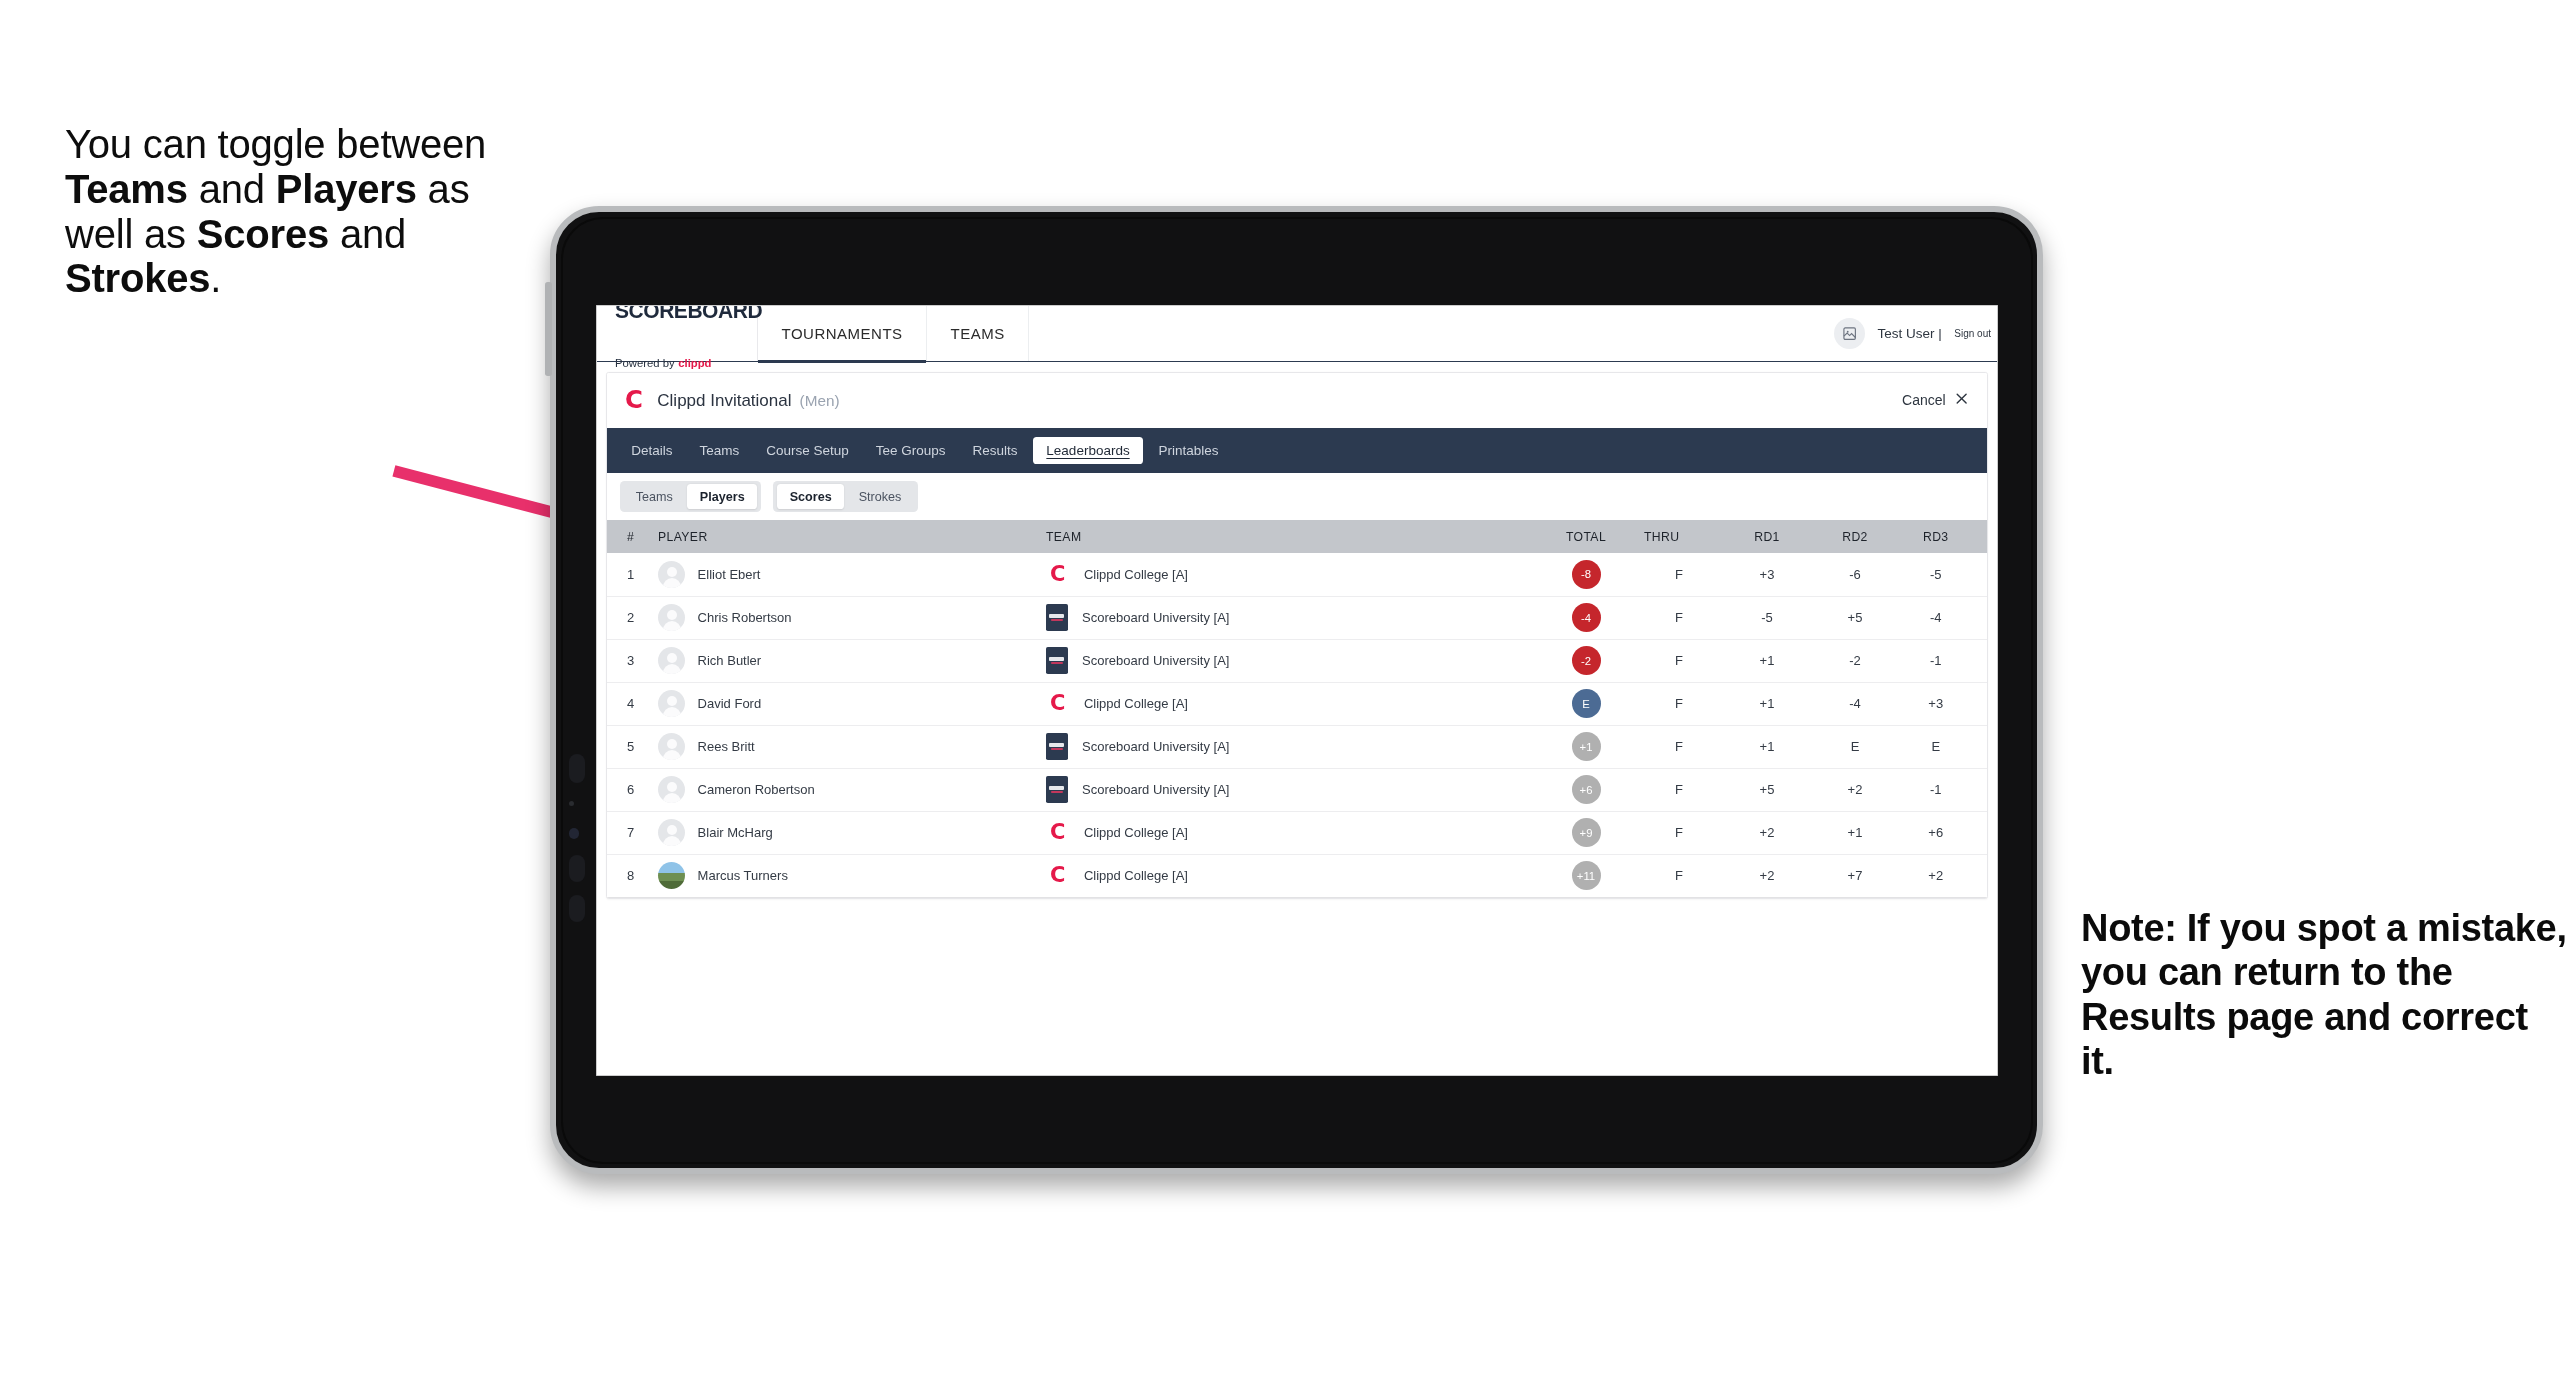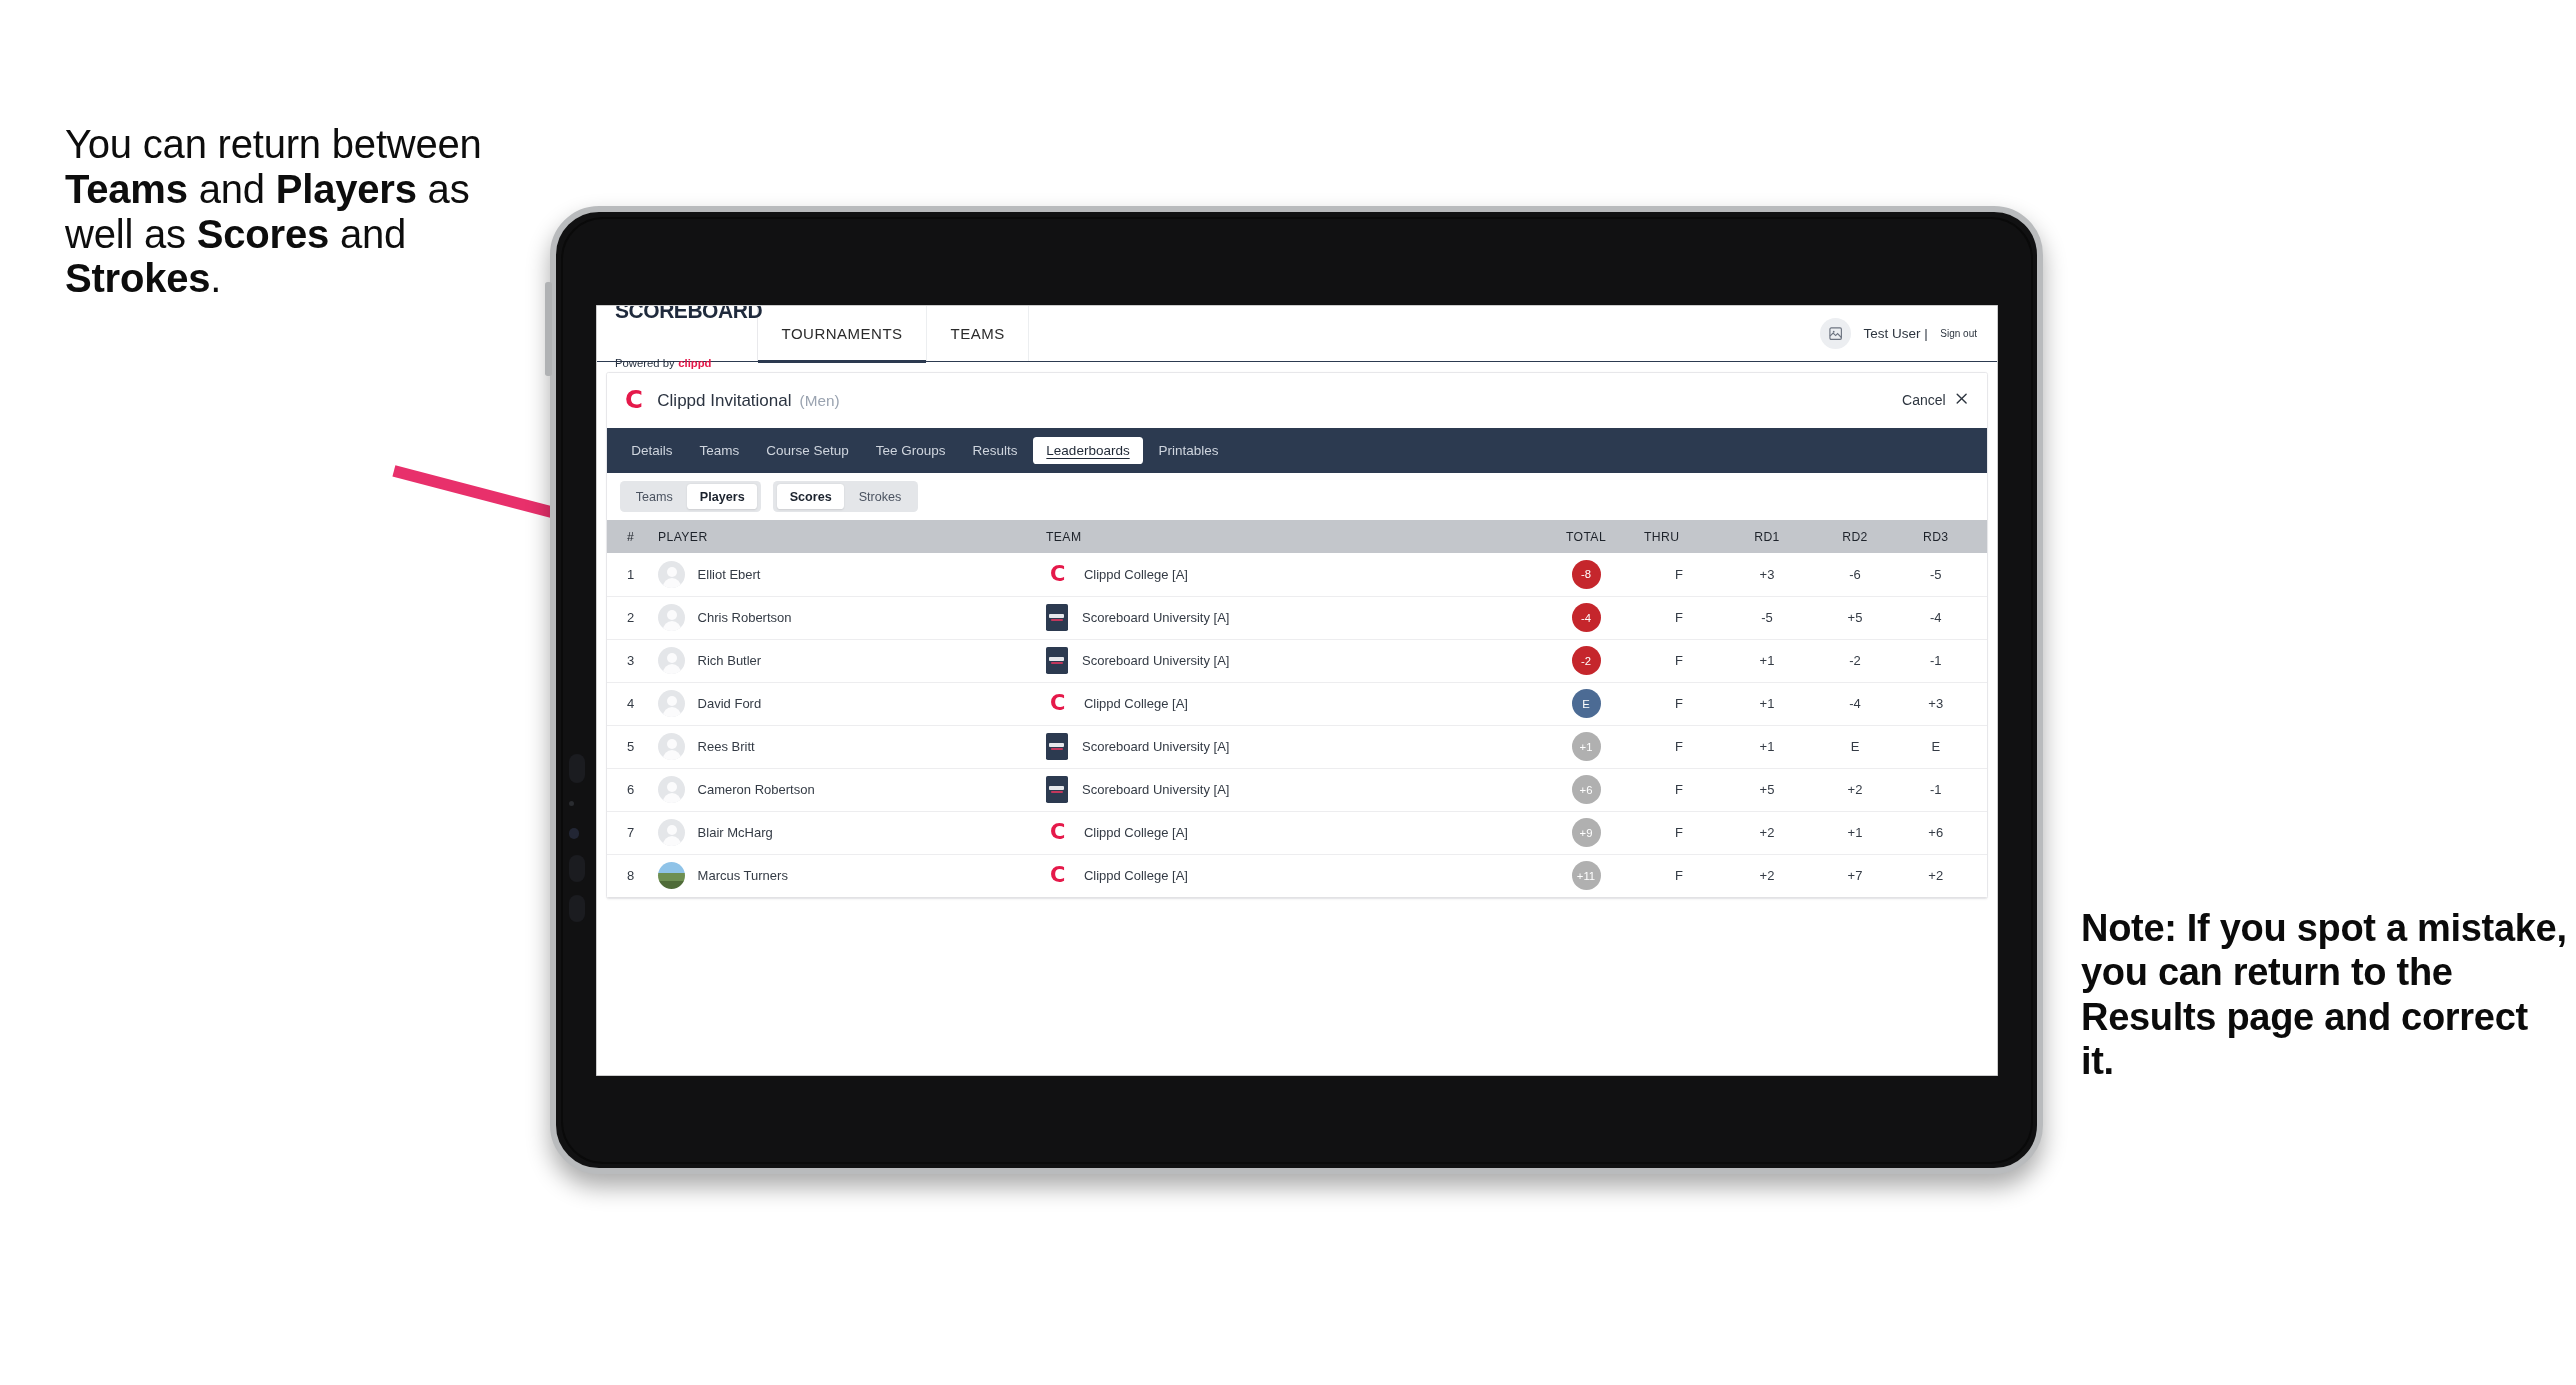--- a/index.html
+++ b/index.html
@@ -122,21 +122,21 @@
     position: relative;
   }
   .topnav-tab.active::after {
     content: "";
     position: absolute; left: 0; right: 0; bottom: -1.8px;
     height: 2.7px; background: #2c3a50;
   }
   #topnav-spacer { flex: 1; }
   #topnav-user {
     display: flex; align-items: center;
-    gap: 12.6px; padding-right: 20px;
+    gap: 12.6px; padding-right: 6px;
   }
   #user-avatar {
     width: 31px; height: 31px; border-radius: 50%;
     background: #eceef1;
     display: flex; align-items: center; justify-content: center;
   }
   #user-name { font-size: 13.5px; color: #2e3640; }
   #sign-out { font-size: 10px; color: #2e3640; cursor: pointer; }
 
   
@@ -300,21 +300,21 @@
   }
   .badge-red  { background: #c5262c; }
   .badge-blue { background: #4c6b94; }
   .badge-gray { background: #b0b0b0; }
 </style>
 </head>
 <body>
 
 <div id="stage">
 
-  <div id="left-caption"><span>You can return </span><span>between </span><b>Teams</b><span> and </span><b>Players</b><span> as well as </span><b>Scores</b><span> and </span><b>Strokes</b><span>.</span></div>
+  <div id="left-caption"><span>You can toggle </span><span>between </span><b>Teams</b><span> and </span><b>Players</b><span> as well as </span><b>Scores</b><span> and </span><b>Strokes</b><span>.</span></div>
 
   <div id="right-note">Note: If you spot a mistake, you can return to the Results page and correct it.</div>
 
   <svg id="arrow-annotation" viewBox="0 0 330 140">
     <g id="arrow-g">
       <line x1="6" y1="22" x2="258" y2="88" stroke="#e8306b" stroke-width="13" stroke-linecap="butt"></line>
       <polygon points="232,48 302,92 228,118" fill="#e8306b"></polygon>
     </g>
   </svg>
 

